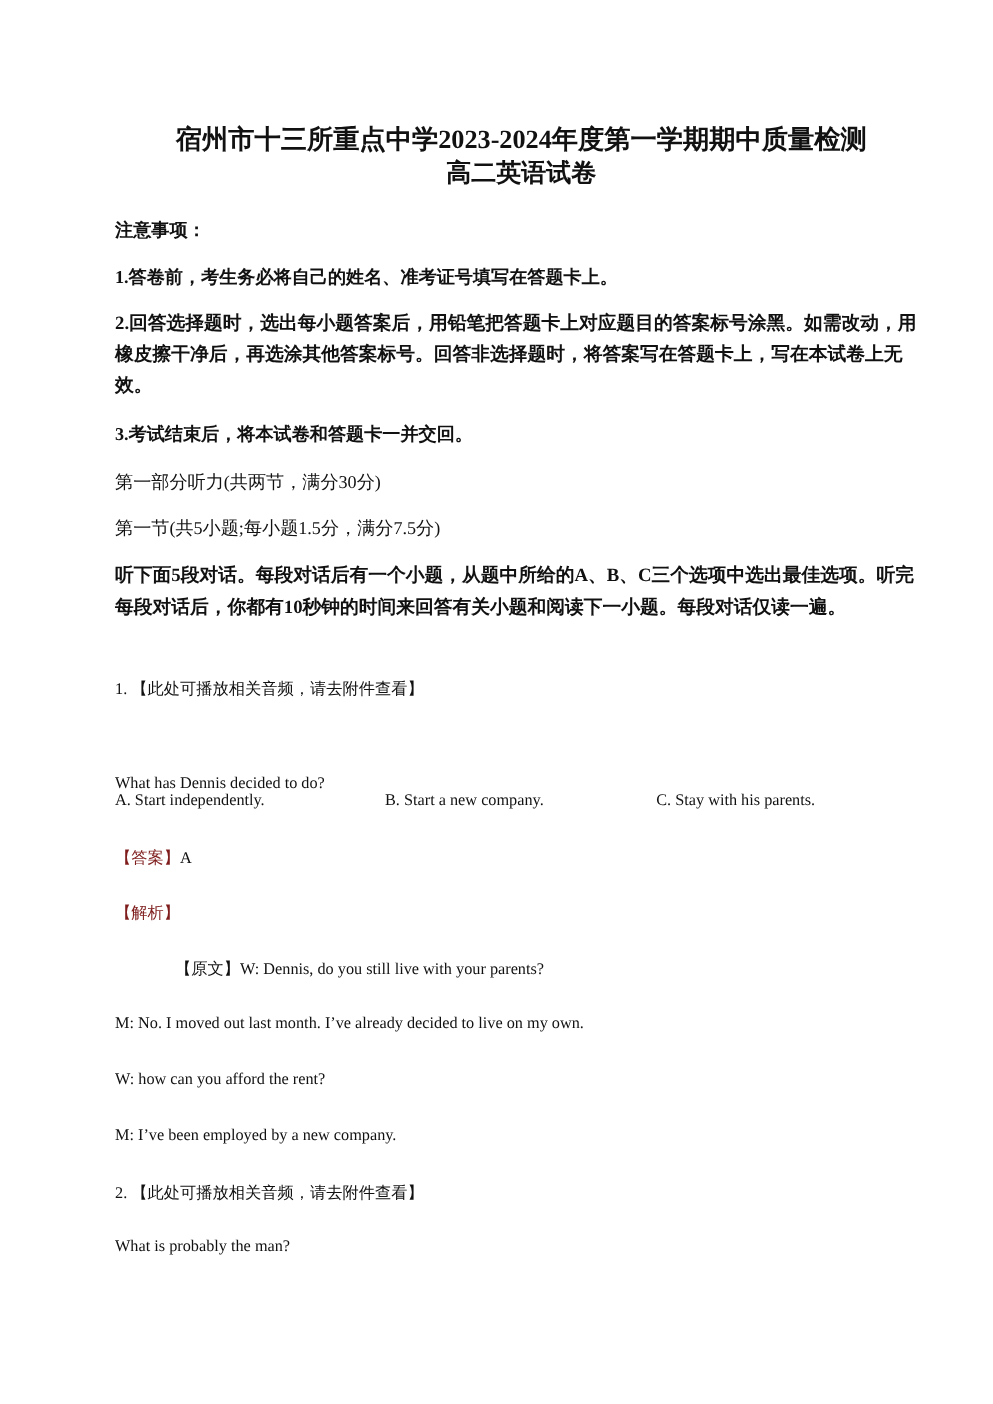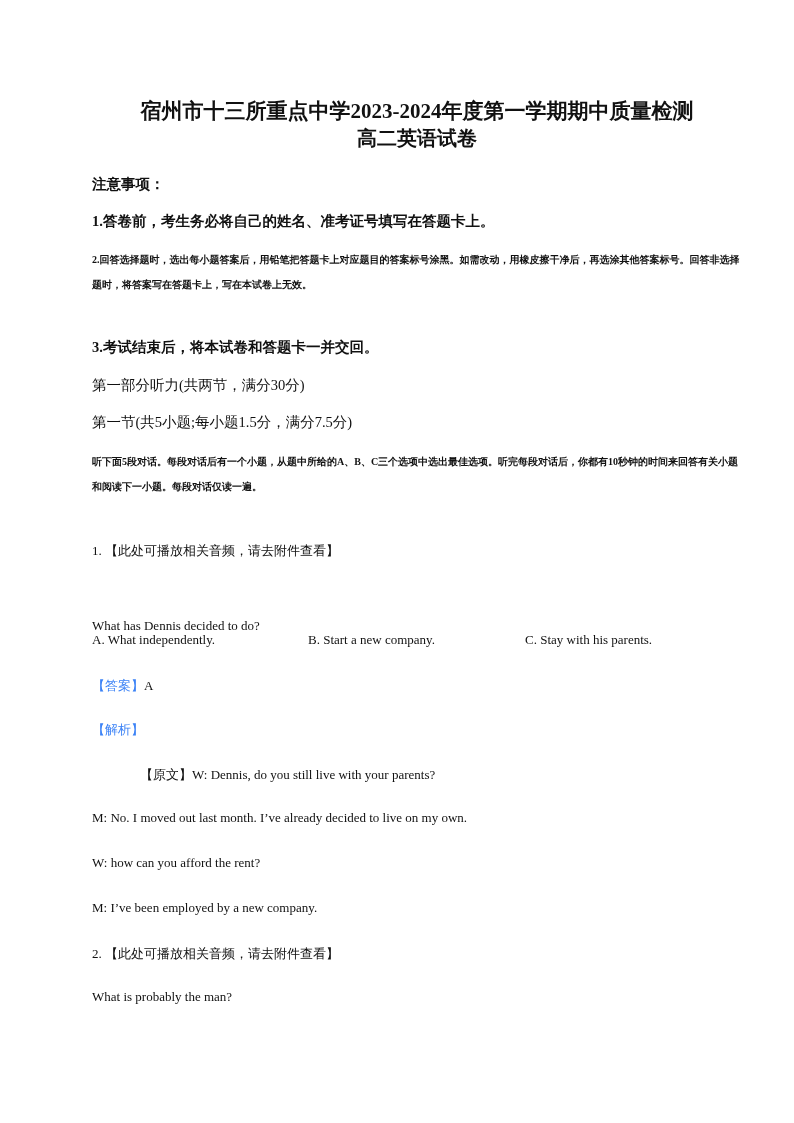--- a/index.html
+++ b/index.html
@@ -1,42 +1,42 @@
 <!DOCTYPE html>
 <html><head>
 <meta charset="utf-8">
 <style>
   html, body { margin: 0; padding: 0; background: #ffffff; }
   body { width: 794px; height: 1123px; position: relative; overflow: hidden;
          font-family: "Liberation Serif", "DejaVu Serif", serif; color: #111; }
   .abs { position: absolute; white-space: nowrap; padding-left: 20px; }
   .title { font-weight: bold; font-size: 21px; left: 0; width: 794px; text-align: center; }
   .bold { font-weight: bold; font-size: 14.5px; }
-  .para { font-weight: bold; font-size: 10px; width: 650px; white-space: normal; line-height: 25px; }
+  .para { font-weight: bold; font-size: 15px; width: 650px; white-space: normal; line-height: 25px; }
   .norm { font-size: 13px; }
-  .blue { color: #3b82f6; }
+  .blue { color: #7f1d1d; }
 </style>
 </head>
 <body>
 
 <div class="abs title" style="top:97px;">宿州市十三所重点中学2023-2024年度第一学期期中质量检测</div>
 <div class="abs title" style="top:125px;font-size:20px;">高二英语试卷</div>
 
 <div class="abs bold" style="left:72px;top:175px;">注意事项：</div>
 <div class="abs bold" style="left:72px;top:212px;">1.答卷前，考生务必将自己的姓名、准考证号填写在答题卡上。</div>
 <div class="abs para" style="left:72px;top:247px;">2.回答选择题时，选出每小题答案后，用铅笔把答题卡上对应题目的答案标号涂黑。如需改动，用橡皮擦干净后，再选涂其他答案标号。回答非选择题时，将答案写在答题卡上，写在本试卷上无效。</div>
 <div class="abs bold" style="left:72px;top:338px;">3.考试结束后，将本试卷和答题卡一并交回。</div>
 
 <div class="abs bold" style="left:72px;top:376px;font-weight:normal;">第一部分听力(共两节，满分30分)</div>
 <div class="abs bold" style="left:72px;top:413px;font-weight:normal;">第一节(共5小题;每小题1.5分，满分7.5分)</div>
 <div class="abs para" style="left:72px;top:449px;">听下面5段对话。每段对话后有一个小题，从题中所给的A、B、C三个选项中选出最佳选项。听完每段对话后，你都有10秒钟的时间来回答有关小题和阅读下一小题。每段对话仅读一遍。</div>
 
 <div class="abs norm" style="left:72px;top:542px;">1. 【此处可播放相关音频，请去附件查看】</div>
 <div class="abs norm" style="left:72px;top:588px;margin-top:30px;">What has Dennis decided to do?</div>
-<div class="abs norm" style="left:72px;top:632px;">A. What independently.</div>
+<div class="abs norm" style="left:72px;top:632px;">A. Start independently.</div>
 <div class="abs norm" style="left:288px;top:632px;">B. Start a new company.</div>
 <div class="abs norm" style="left:505px;top:632px;">C. Stay with his parents.</div>
 
 <div class="abs norm" style="left:72px;top:677px;">
   <span class="blue">【答案】</span><span>A</span>
 </div>
 <div class="abs norm blue" style="left:72px;top:721px;">【解析】</div>
 
 <div class="abs norm" style="left:72px;top:766px;margin-left:48px;">
   <span>【原文】</span><span>W: Dennis, do you still live with your parents?</span>

